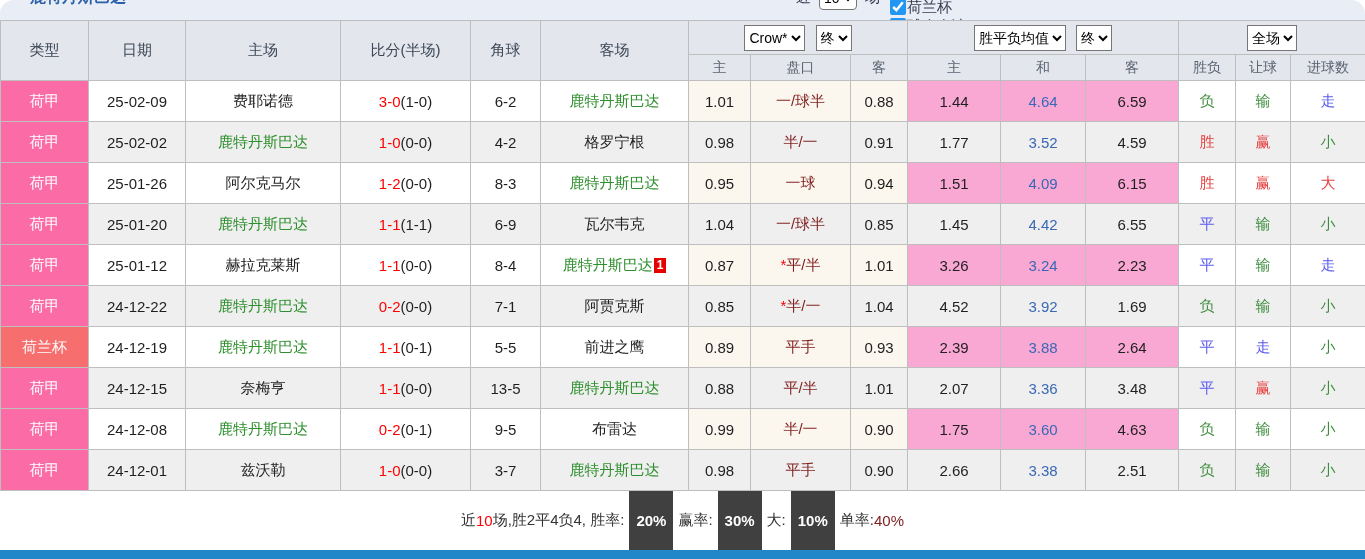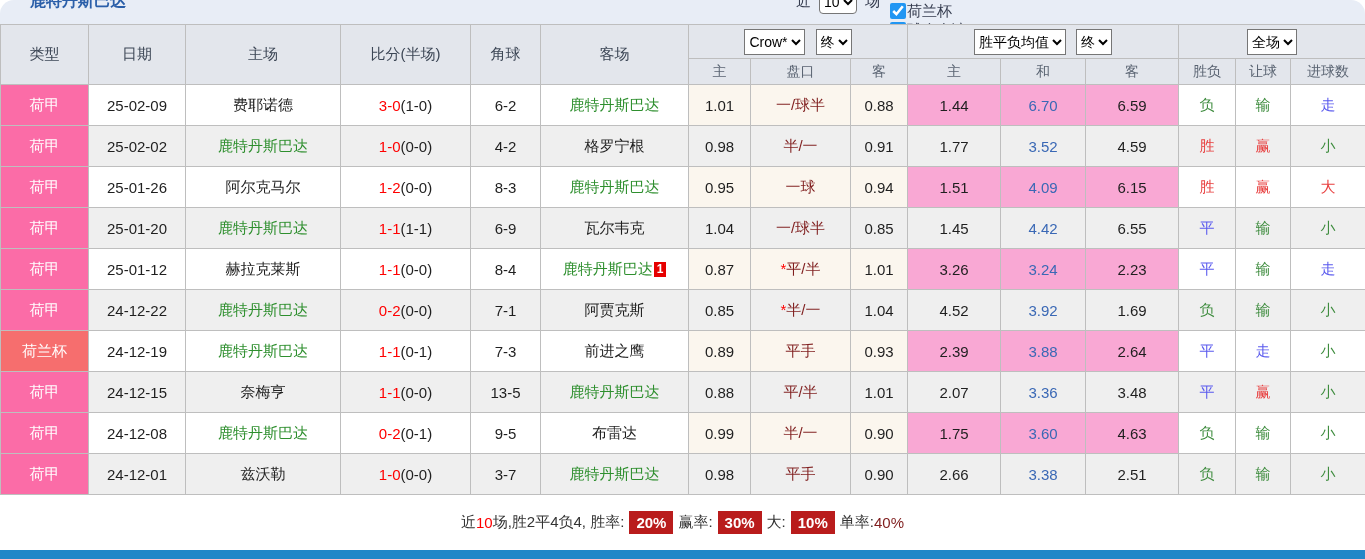--- a/index.html
+++ b/index.html
@@ -74,22 +74,22 @@
   }
   
   .footer {
     flex:1 1 auto;
     display:flex; align-items:center; justify-content:center;
     font-size:15px; color:#333; background:#fff;
     white-space:pre;
   }
   .footer .num-red { color:#FF0000; }
   .badge {
-    background:#b91c1c; color:#fff; font-weight:bold;
-    padding:3px 7px; margin:16px 5px;
+    background:#404040; color:#fff; font-weight:bold;
+    padding:21px 7px; margin:0 5px;
   }
   .rate-blue { color:#7f1d1d; }
   .bottombar { flex:0 0 9px; height:9px; background:#2187C8; }
 </style>
 </head>
 <body>
 
 <div class="widget">
 
   <div class="topbar">
@@ -186,21 +186,21 @@
           <td class="league" style="background: rgb(251, 108, 167);">荷甲</td>
           <td>25-02-09</td>
           <td><span>费耶诺德</span></td>
           <td><span class="score-full">3-0</span><span class="score-half">(1-0)</span></td>
           <td>6-2</td>
           <td><span class="team">鹿特丹斯巴达</span></td>
           <td class="cream">1.01</td>
           <td class="cream"><span class="hcp">一/球半</span></td>
           <td class="cream">0.88</td>
           <td class="lblue">1.44</td>
-          <td class="lblue"><span class="oddraw">6.70</span></td>
+          <td class="lblue"><span class="oddraw">4.64</span></td>
           <td class="lblue">6.59</td>
           <td><span class="c-green">负</span></td>
           <td><span class="c-green">输</span></td>
           <td><span class="c-blue">走</span></td>
         </tr>
         <tr>
           <td class="league" style="background: rgb(251, 108, 167);">荷甲</td>
           <td>25-02-02</td>
           <td><span class="team">鹿特丹斯巴达</span></td>
           <td><span class="score-full">1-0</span><span class="score-half">(0-0)</span></td>
@@ -282,21 +282,21 @@
           <td class="lblue">1.69</td>
           <td><span class="c-green">负</span></td>
           <td><span class="c-green">输</span></td>
           <td><span class="c-green">小</span></td>
         </tr>
         <tr>
           <td class="league" style="background: rgb(246, 110, 110);">荷兰杯</td>
           <td>24-12-19</td>
           <td><span class="team">鹿特丹斯巴达</span></td>
           <td><span class="score-full">1-1</span><span class="score-half">(0-1)</span></td>
-          <td>7-3</td>
+          <td>5-5</td>
           <td><span>前进之鹰</span></td>
           <td class="cream">0.89</td>
           <td class="cream"><span class="hcp">平手</span></td>
           <td class="cream">0.93</td>
           <td class="lblue">2.39</td>
           <td class="lblue"><span class="oddraw">3.88</span></td>
           <td class="lblue">2.64</td>
           <td><span class="c-blue">平</span></td>
           <td><span class="c-blue">走</span></td>
           <td><span class="c-green">小</span></td>

